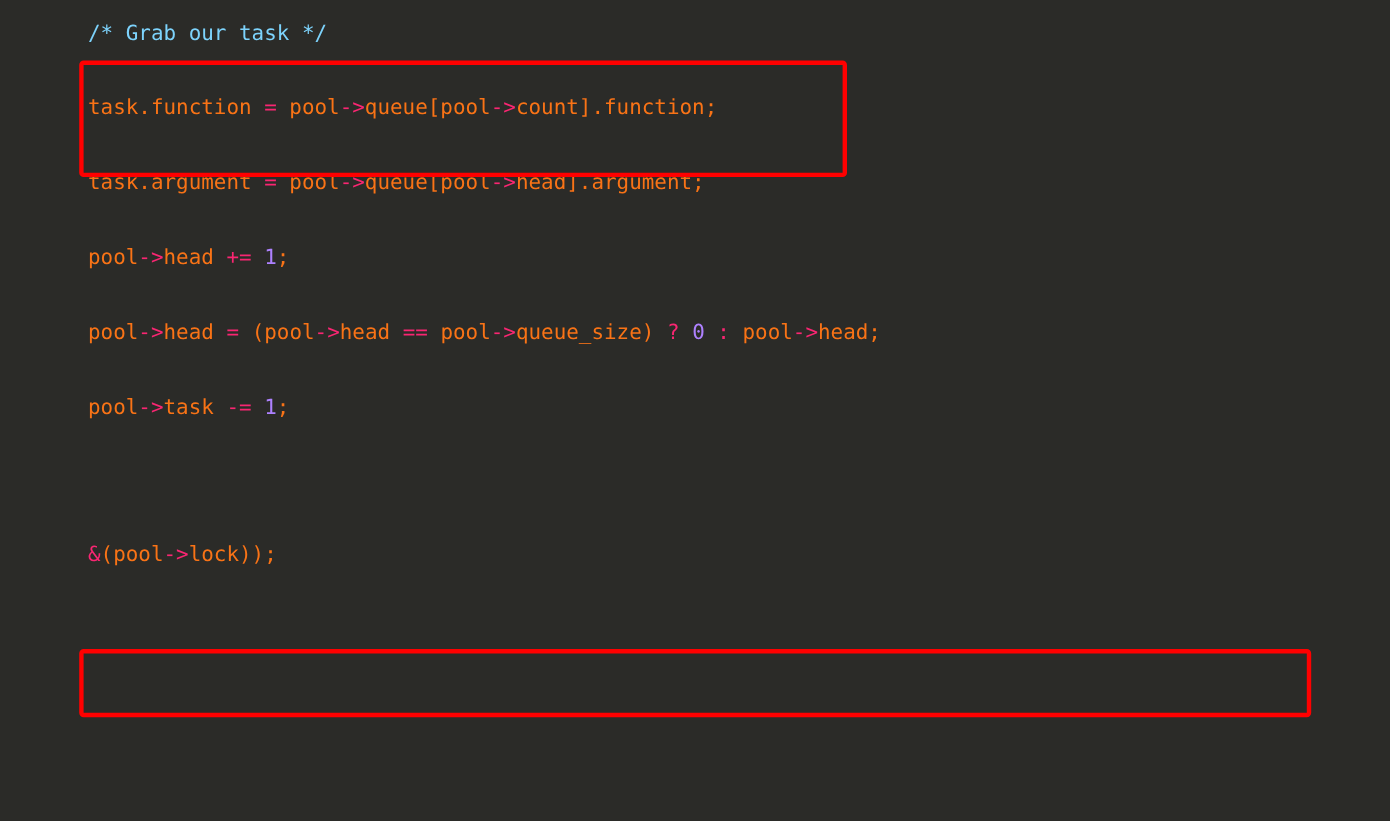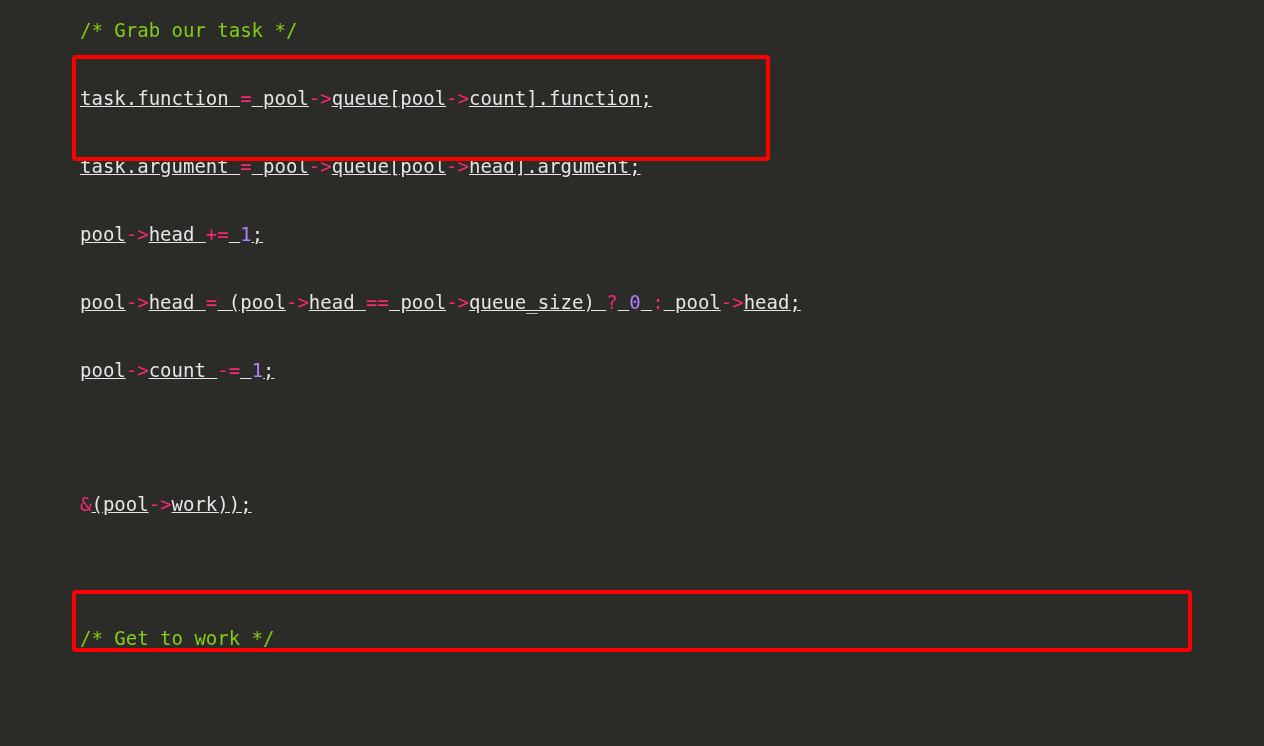--- a/index.html
+++ b/index.html
@@ -24,42 +24,41 @@
     padding-top: 6px;
     padding-left: 20px;
   }
   .line {
     height: 49px;
     display: flex;
     align-items: center;
     padding-left: 60px;
   }
   .short { height: 47px; }
-  .c-comment { color: #84cc16; }
+  .c-comment { color: #7dd3fc; }
   .c-op { color: #f92672; }
   .c-num { color: #ae81ff; }
-  .c-plain { color: #e5e5e5; text-decoration: underline; }
+  .c-plain { color: #f97316; }
   .box {
     position: absolute;
     border: 4px solid #ff0000;
     border-radius: 4px;
     pointer-events: none;
   }
 </style>
 </head>
 <body>
 
 <pre class="code"><div class="line"><span class="c-comment">/* Grab our task */</span></div>
 <div class="line"><span class="c-plain">task.function </span><span class="c-op">=</span><span class="c-plain"> pool</span><span class="c-op">-&gt;</span><span class="c-plain">queue[pool</span><span class="c-op">-&gt;</span><span class="c-plain">count].function;</span></div>
 <div class="line"><span class="c-plain">task.argument </span><span class="c-op">=</span><span class="c-plain"> pool</span><span class="c-op">-&gt;</span><span class="c-plain">queue[pool</span><span class="c-op">-&gt;</span><span class="c-plain">head].argument;</span></div>
 <div class="line"><span class="c-plain">pool</span><span class="c-op">-&gt;</span><span class="c-plain">head </span><span class="c-op">+=</span><span class="c-plain"> </span><span class="c-num">1</span><span class="c-plain">;</span></div>
 <div class="line"><span class="c-plain">pool</span><span class="c-op">-&gt;</span><span class="c-plain">head </span><span class="c-op">=</span><span class="c-plain"> (pool</span><span class="c-op">-&gt;</span><span class="c-plain">head </span><span class="c-op">==</span><span class="c-plain"> pool</span><span class="c-op">-&gt;</span><span class="c-plain">queue_size) </span><span class="c-op">?</span><span class="c-plain"> </span><span class="c-num">0</span><span class="c-plain"> </span><span class="c-op">:</span><span class="c-plain"> pool</span><span class="c-op">-&gt;</span><span class="c-plain">head;</span></div>
-<div class="line"><span class="c-plain">pool</span><span class="c-op">-&gt;</span><span class="c-plain">count </span><span class="c-op">-=</span><span class="c-plain"> </span><span class="c-num">1</span><span class="c-plain">;</span></div>
+<div class="line"><span class="c-plain">pool</span><span class="c-op">-&gt;</span><span class="c-plain">task </span><span class="c-op">-=</span><span class="c-plain"> </span><span class="c-num">1</span><span class="c-plain">;</span></div>
 <div class="line short"></div>
-<div class="line"><span class="c-op">&amp;</span><span class="c-plain">(pool</span><span class="c-op">-&gt;</span><span class="c-plain">work));</span></div>
+<div class="line"><span class="c-op">&amp;</span><span class="c-plain">(pool</span><span class="c-op">-&gt;</span><span class="c-plain">lock));</span></div>
 <div class="line short"></div>
-<div class="line"><span class="c-comment">/* Get to work */</span></div>
 
 
 
 <div class="box" style="left:72px; top:55px; width:690px; height:98px;"></div>
 <div class="box" style="left:72px; top:590px; width:1112px; height:54px;"></div>
 </pre>
 
 </body></html>

